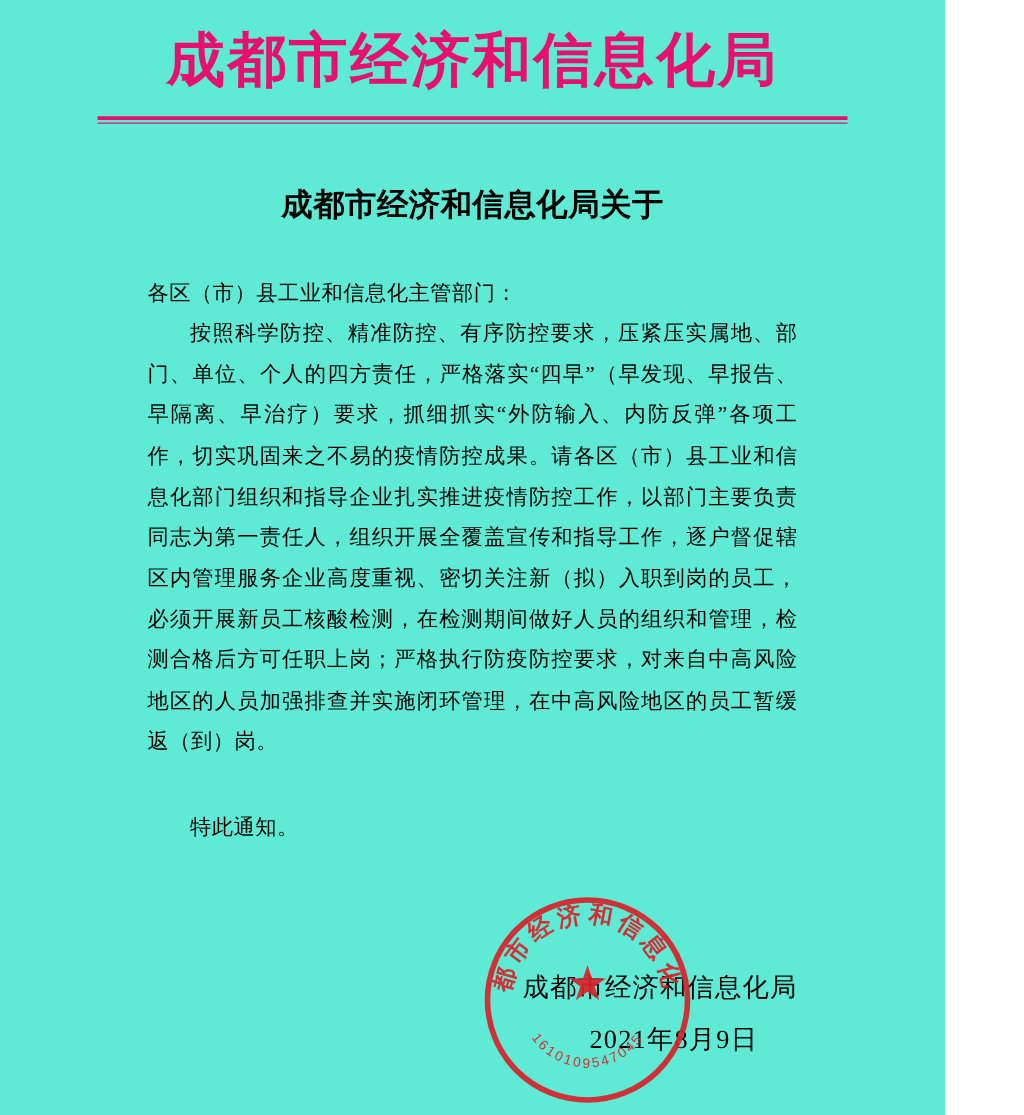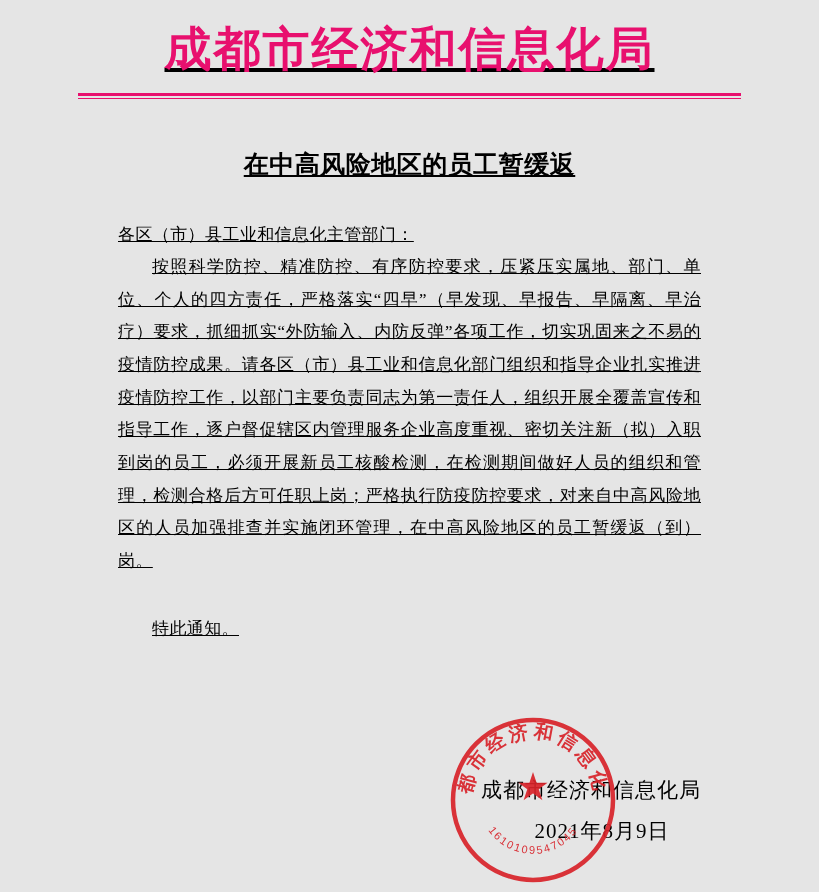--- a/index.html
+++ b/index.html
@@ -10,25 +10,24 @@
   body {
     width: 819px;
     height: 892px;
     font-family: "Liberation Serif", "DejaVu Serif", serif;
     color: #000000;
     position: relative;
     overflow: hidden;
   }
   .page {
     position: relative;
-    width: 819px;
+    width: 756px;
     height: 892px;
-    background: #e5e5e5;
+    background: #5eead4;
     box-sizing: border-box;
-    text-decoration: underline;
   }
 
   
   .letterhead {
     padding-top: 20px;
     text-align: center;
   }
   .letterhead-title {
     color: #e8106e;
     font-family: "Liberation Serif", "DejaVu Serif", serif;
@@ -122,21 +121,21 @@
   <div class="letterhead">
     <div class="letterhead-title">成都市经济和信息化局</div>
     <div class="rule-wrap">
       <div class="rule-thick"></div>
       <div class="rule-gap"></div>
       <div class="rule-thin"></div>
     </div>
   </div>
 
   <div class="doc-title">
-    <span class="line">在中高风险地区的员工暂缓返</span>
+    <span class="line">成都市经济和信息化局关于</span>
   </div>
 
   <div class="body-block">
     <div class="salutation">各区（市）县工业和信息化主管部门：</div>
     <p class="para">按照科学防控、精准防控、有序防控要求，压紧压实属地、部门、单位、个人的四方责任，严格落实“四早”（早发现、早报告、早隔离、早治疗）要求，抓细抓实“外防输入、内防反弹”各项工作，切实巩固来之不易的疫情防控成果。请各区（市）县工业和信息化部门组织和指导企业扎实推进疫情防控工作，以部门主要负责同志为第一责任人，组织开展全覆盖宣传和指导工作，逐户督促辖区内管理服务企业高度重视、密切关注新（拟）入职到岗的员工，必须开展新员工核酸检测，在检测期间做好人员的组织和管理，检测合格后方可任职上岗；严格执行防疫防控要求，对来自中高风险地区的人员加强排查并实施闭环管理，在中高风险地区的员工暂缓返（到）岗。</p>
     <div class="notice-line">特此通知。</div>
   </div>
 
   <div class="seal">
     <svg width="172" height="172" viewBox="0 0 172 172" xmlns="http://www.w3.org/2000/svg">

